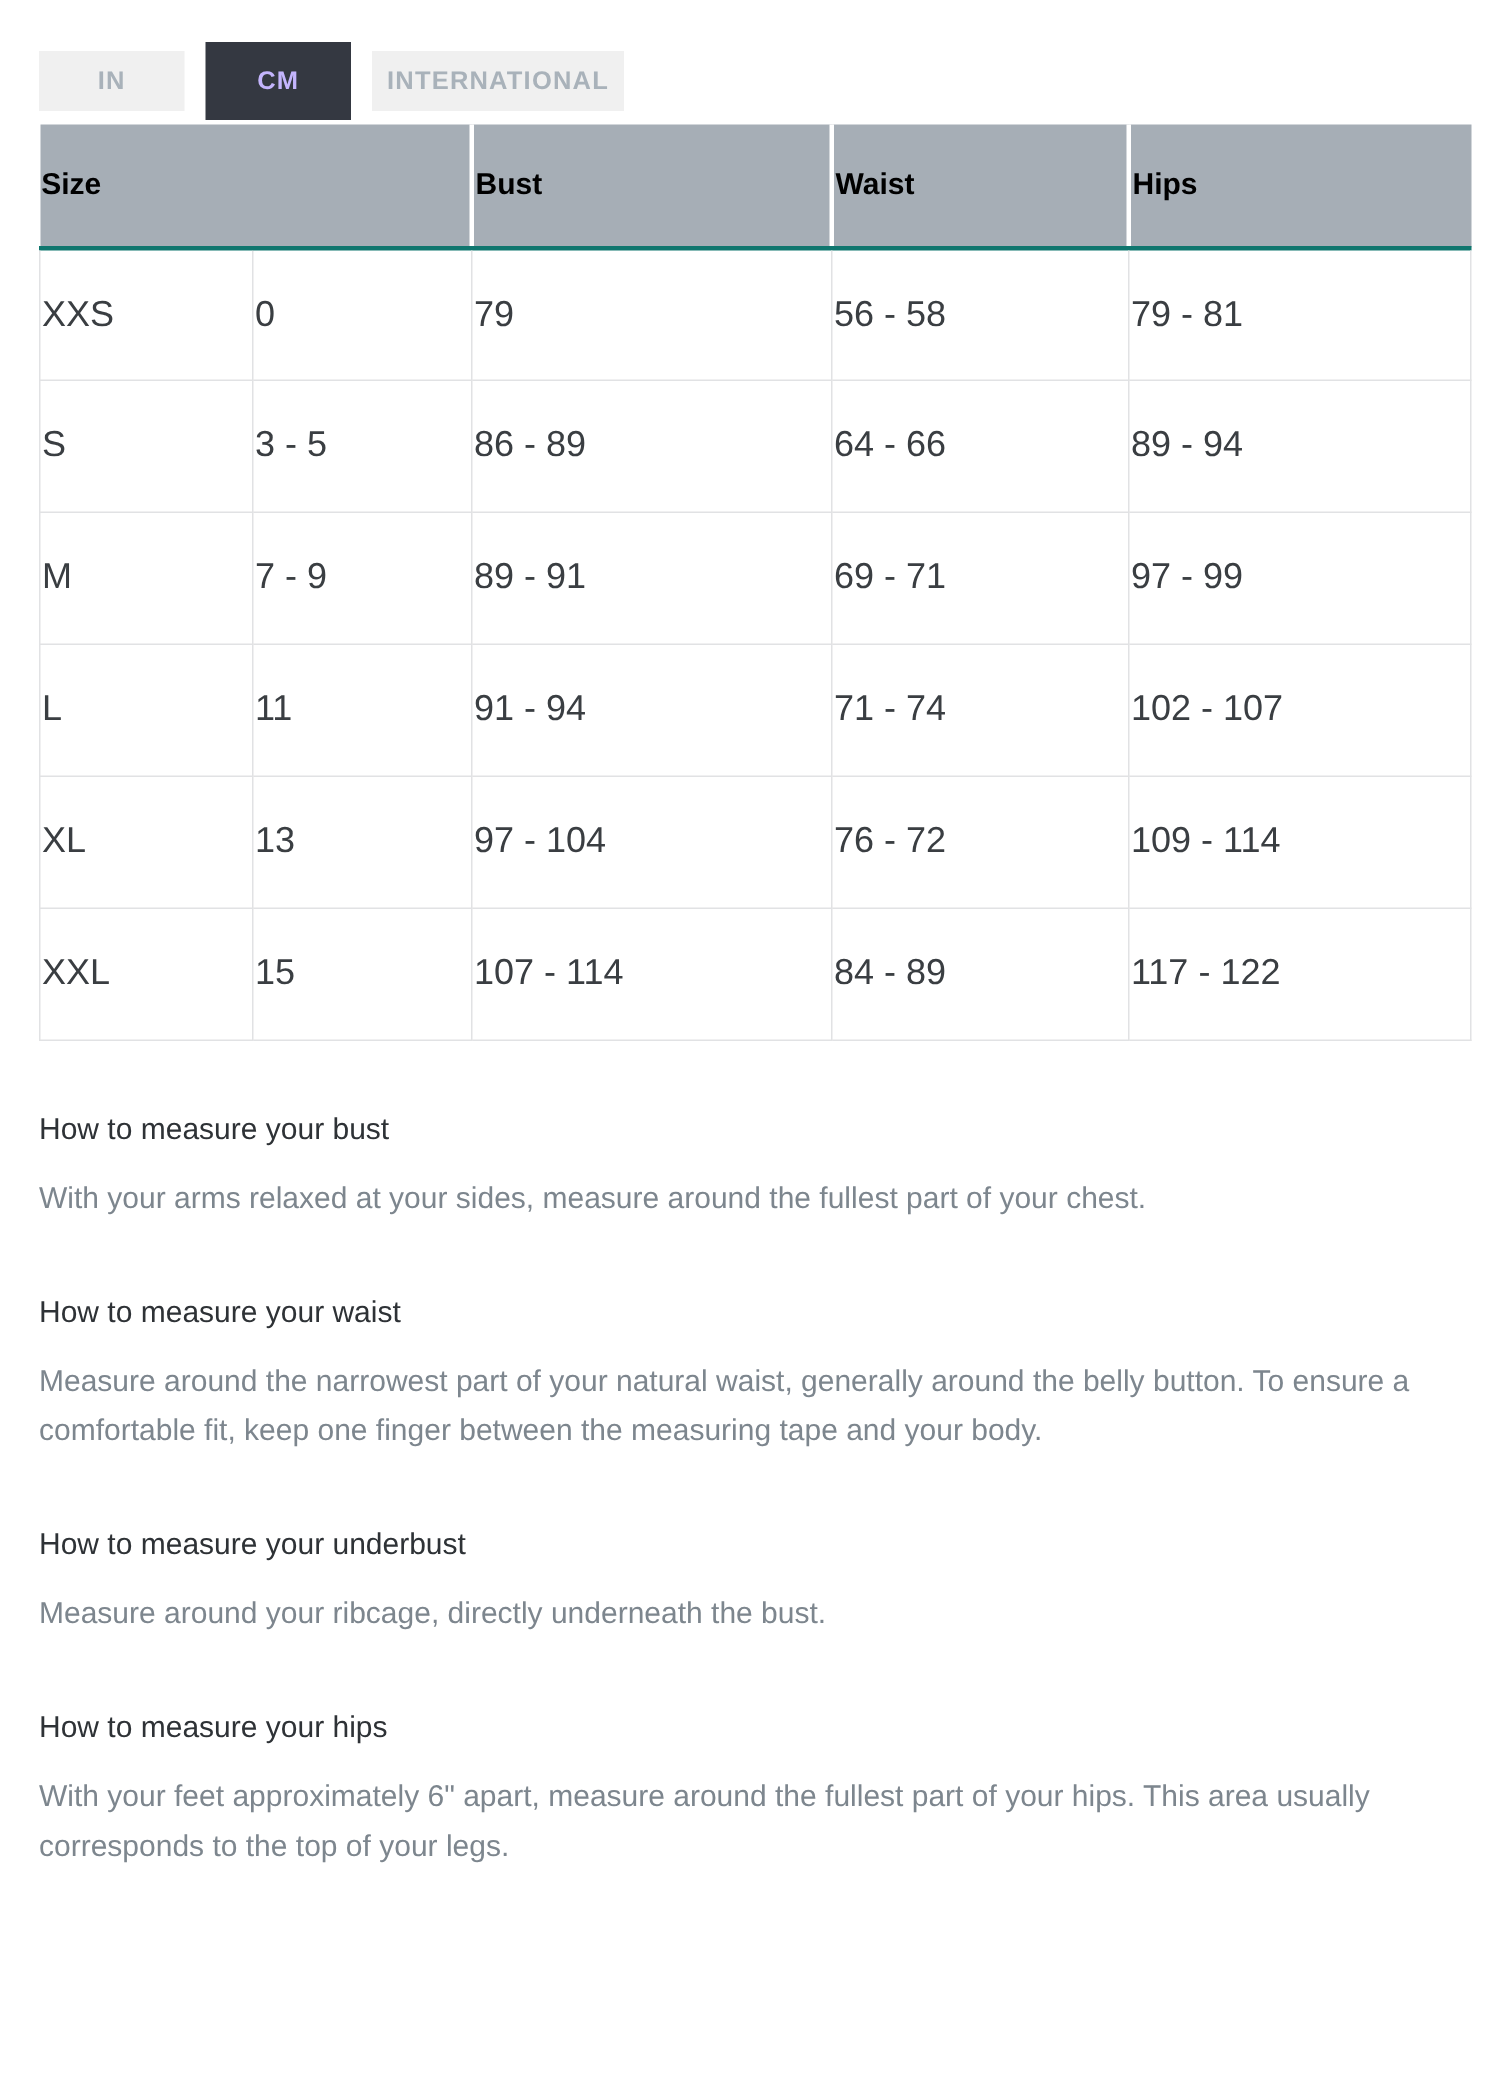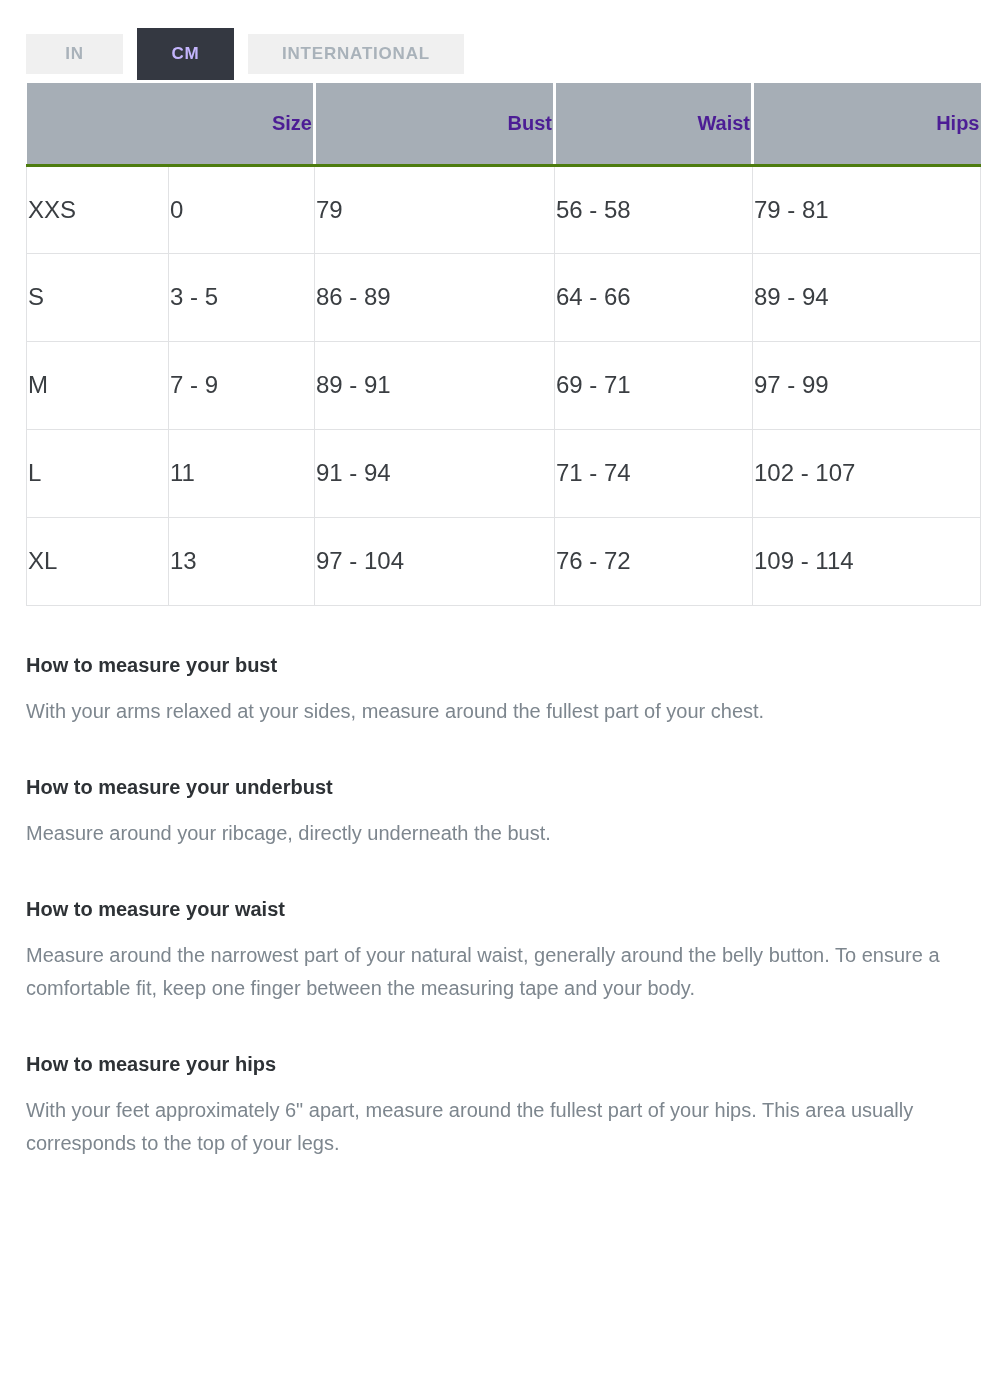--- a/index.html
+++ b/index.html
@@ -18,21 +18,21 @@
   .tabs {
     display: flex;
     align-items: center;
     gap: 14px;
     height: 52px;
     margin-bottom: 3px;
   }
   .tab {
     height: 40px;
     min-width: 97px;
-    padding: 0 34px;
+    padding: 0 10px;
     display: flex;
     align-items: center;
     justify-content: center;
     background: #f0f0f0;
     color: #a9b2ba;
     font-size: 17px;
     font-weight: bold;
     letter-spacing: 0.8px;
     cursor: pointer;
     user-select: none;
@@ -50,47 +50,47 @@
     table-layout: fixed;
   }
   .size-chart col.c-size-letter { width: 142px; }
   .size-chart col.c-size-num    { width: 146px; }
   .size-chart col.c-bust        { width: 240px; }
   .size-chart col.c-waist       { width: 198px; }
   .size-chart col.c-hips        { width: 228px; }
 
   .size-chart thead th {
     background: #a6aeb6;
-    color: #4c1d95;
+    color: #000000;
     font-size: 20px;
     font-weight: bold;
     height: 82px;
-    text-align: right;
+    text-align: left;
     vertical-align: middle;
     border-right: 3px solid #ffffff;
-    border-bottom: 3px solid #4d7c0f;
+    border-bottom: 3px solid #0f766e;
   }
   .size-chart thead th:last-child { border-right: none; }
 
   .size-chart tbody td {
     border: 1px solid #e1e2e4;
     height: 88px;
     text-align: left;
     vertical-align: middle;
     font-size: 24px;
     color: #3a3e42;
     background: #ffffff;
   }
 
   
   .guide { margin-top: 48px; }
   .guide h3 {
     margin: 0 0 18px 0;
     font-size: 20px;
-    font-weight: bold;
+    font-weight: normal;
     color: #2e3236;
   }
   .guide p {
     margin: 0;
     font-size: 20px;
     line-height: 33px;
     color: #7d868e;
     max-width: 952px;
   }
 </style>
@@ -150,36 +150,43 @@
         <td>71 - 74</td>
         <td>102 - 107</td>
       </tr>
       <tr>
         <td>XL</td>
         <td>13</td>
         <td>97 - 104</td>
         <td>76 - 72</td>
         <td>109 - 114</td>
       </tr>
+      <tr>
+        <td>XXL</td>
+        <td>15</td>
+        <td>107 - 114</td>
+        <td>84 - 89</td>
+        <td>117 - 122</td>
+      </tr>
     </tbody>
   </table>
 
   <div class="guide">
     <h3>How to measure your bust</h3>
     <p>With your arms relaxed at your sides, measure around the fullest part of your chest.</p>
   </div>
 
   <div class="guide">
-    <h3>How to measure your underbust</h3>
-    <p>Measure around your ribcage, directly underneath the bust.</p>
+    <h3>How to measure your waist</h3>
+    <p>Measure around the narrowest part of your natural waist, generally around the belly button. To ensure a comfortable fit, keep one finger between the measuring tape and your body.</p>
   </div>
 
   <div class="guide">
-    <h3>How to measure your waist</h3>
-    <p>Measure around the narrowest part of your natural waist, generally around the belly button. To ensure a comfortable fit, keep one finger between the measuring tape and your body.</p>
+    <h3>How to measure your underbust</h3>
+    <p>Measure around your ribcage, directly underneath the bust.</p>
   </div>
 
   <div class="guide">
     <h3>How to measure your hips</h3>
     <p>With your feet approximately 6" apart, measure around the fullest part of your hips. This area usually corresponds to the top of your legs.</p>
   </div>
 
 </div>
 
 </body></html>

